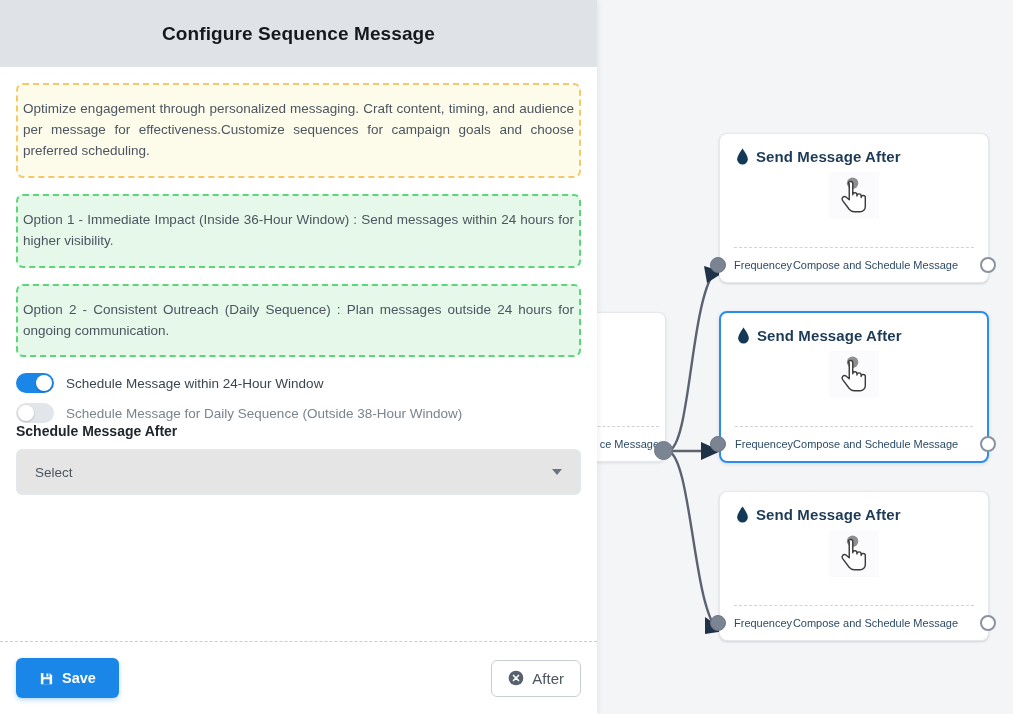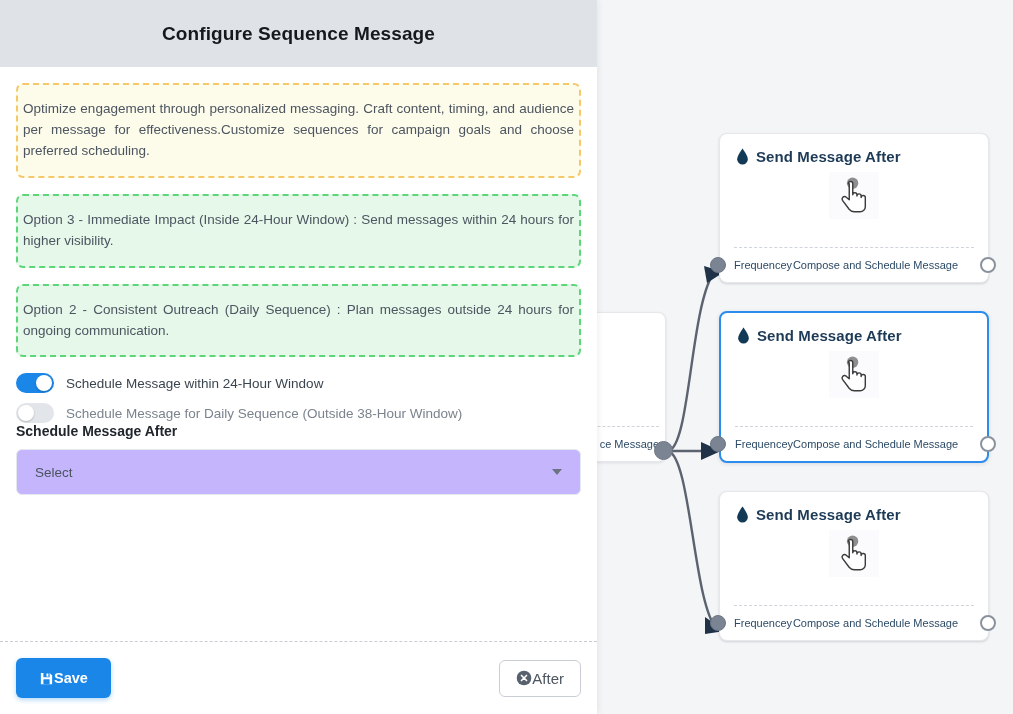--- a/index.html
+++ b/index.html
@@ -170,41 +170,41 @@
 
   .field-label {
     font-size: 14px; font-weight: 700; color: #21262c;
   }
   .select-wrap {
     margin-top: 10px;
     position: relative;
     height: 46px;
     border: 1px solid #e3e8ef;
     border-radius: 6px;
-    background: #c4b5fd;
+    background: #e5e5e5;
     display: flex; align-items: center;
     padding: 0 18px;
   }
   .select-value { font-size: 13.5px; color: #4b545e; }
   .caret {
     position: absolute; right: 18px; top: 50%; transform: translateY(-50%);
     width: 0; height: 0;
     border-left: 5px solid transparent;
     border-right: 5px solid transparent;
     border-top: 6px solid #6b7480;
   }
 
   .panel-footer {
     flex: none;
     border-top: 1px dashed #c9cdd3;
     padding: 16px;
     display: flex; align-items: center;
   }
   .btn {
-    display: inline-flex; align-items: center; 
+    display: inline-flex; align-items: center; gap: 8px;
     font-size: 14.5px; font-weight: 700;
     border-radius: 6px;
     cursor: pointer;
     border: 1px solid transparent;
   }
   .btn-save {
     background: #1a86e8; color: #fff;
     padding: 11px 22px;
     box-shadow: 0 2px 5px rgba(26,134,232,.32);
   }
@@ -328,21 +328,21 @@
 
   <div class="panel">
 
     <div class="panel-header">
       <div class="panel-title">Configure Sequence Message</div>
     </div>
 
     <div class="panel-body">
 
       <div class="callout info">Optimize engagement through personalized messaging. Craft content, timing, and audience per message for effectiveness.Customize sequences for campaign goals and choose preferred scheduling.</div>
-      <div class="callout ok">Option 3 - Immediate Impact (Inside 24-Hour Window) : Send messages within 24 hours for higher visibility.</div>
+      <div class="callout ok">Option 1 - Immediate Impact (Inside 36-Hour Window) : Send messages within 24 hours for higher visibility.</div>
       <div class="callout ok">Option 2 - Consistent Outreach (Daily Sequence) : Plan messages outside 24 hours for ongoing communication.</div>
 
       <div class="switch-row">
         <div class="switch on">
           <div class="knob"></div>
         </div>
         <div class="switch-label">Schedule Message within 24-Hour Window</div>
       </div>
 
       <div class="switch-row">

